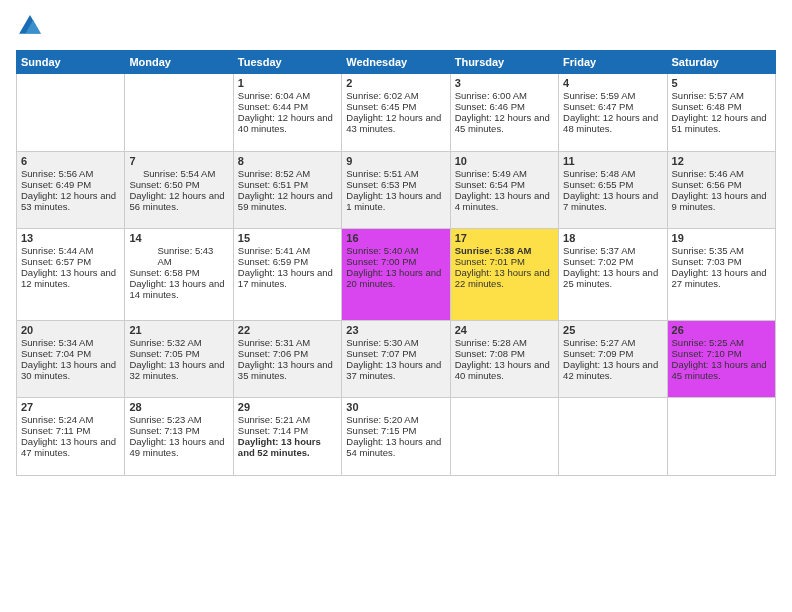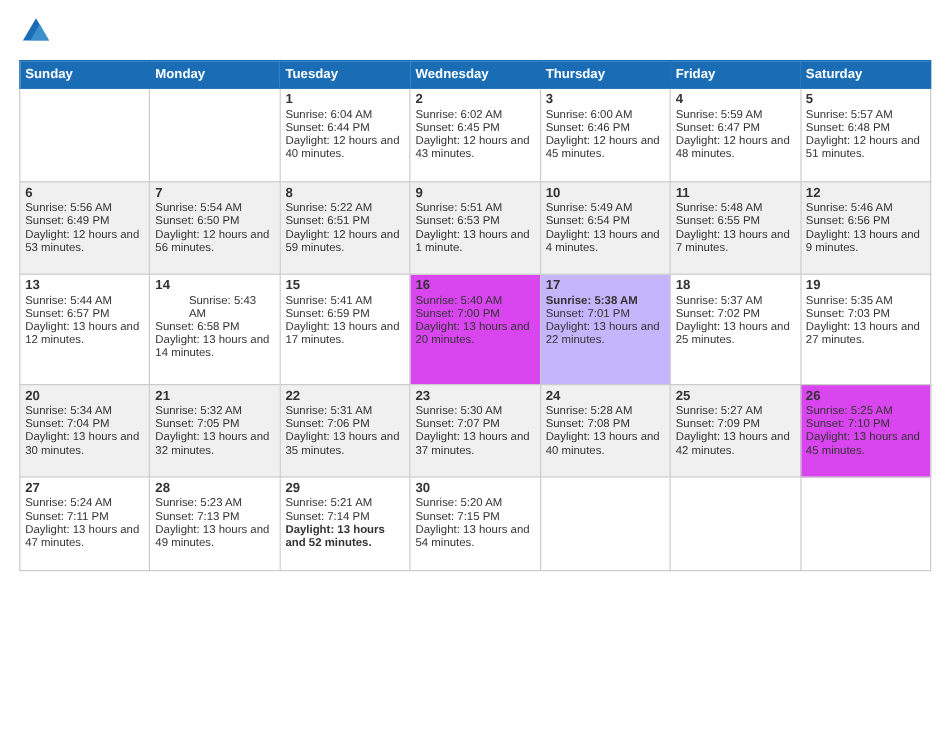--- a/index.html
+++ b/index.html
@@ -165,27 +165,27 @@
         </tr>
         <tr class="row-even">
           <td style="background: rgb(240, 240, 240);">
             <span class="day-num">6</span>
             <span style="display: block;">Sunrise: 5:56 AM</span>
             <span style="display: block;">Sunset: 6:49 PM</span>
             <span style="display: block;">Daylight: 12 hours and 53 minutes.</span>
           </td>
           <td style="background: rgb(240, 240, 240);">
             <span class="day-num">7</span>
-            <span style="display: block;">Sunrise: 5:54 AM</span>
+            <span style="display: block; text-align: center;">Sunrise: 5:54 AM</span>
             <span style="display: block;">Sunset: 6:50 PM</span>
             <span style="display: block;">Daylight: 12 hours and 56 minutes.</span>
           </td>
           <td style="background: rgb(240, 240, 240);">
             <span class="day-num">8</span>
-            <span style="display: block;">Sunrise: 5:22 AM</span>
+            <span style="display: block;">Sunrise: 8:52 AM</span>
             <span style="display: block;">Sunset: 6:51 PM</span>
             <span style="display: block;">Daylight: 12 hours and 59 minutes.</span>
           </td>
           <td style="background: rgb(240, 240, 240);">
             <span class="day-num">9</span>
             <span style="display: block;">Sunrise: 5:51 AM</span>
             <span style="display: block;">Sunset: 6:53 PM</span>
             <span style="display: block;">Daylight: 13 hours and 1 minute.</span>
           </td>
           <td style="background: rgb(240, 240, 240);">
@@ -225,21 +225,21 @@
             <span style="display: block;">Sunrise: 5:41 AM</span>
             <span style="display: block;">Sunset: 6:59 PM</span>
             <span style="display: block;">Daylight: 13 hours and 17 minutes.</span>
           </td>
           <td style="background: #d946ef;">
             <span class="day-num">16</span>
             <span style="display: block;">Sunrise: 5:40 AM</span>
             <span style="display: block;">Sunset: 7:00 PM</span>
             <span style="display: block;">Daylight: 13 hours and 20 minutes.</span>
           </td>
-          <td style="background: #c4b5fd;">
+          <td style="background: #fde047;">
             <span class="day-num">17</span>
             <span style="display: block; font-weight: bold;">Sunrise: 5:38 AM</span>
             <span style="display: block;">Sunset: 7:01 PM</span>
             <span style="display: block;">Daylight: 13 hours and 22 minutes.</span>
           </td>
           <td style="background: rgb(255, 255, 255);">
             <span class="day-num">18</span>
             <span style="display: block;">Sunrise: 5:37 AM</span>
             <span style="display: block;">Sunset: 7:02 PM</span>
             <span style="display: block;">Daylight: 13 hours and 25 minutes.</span>

